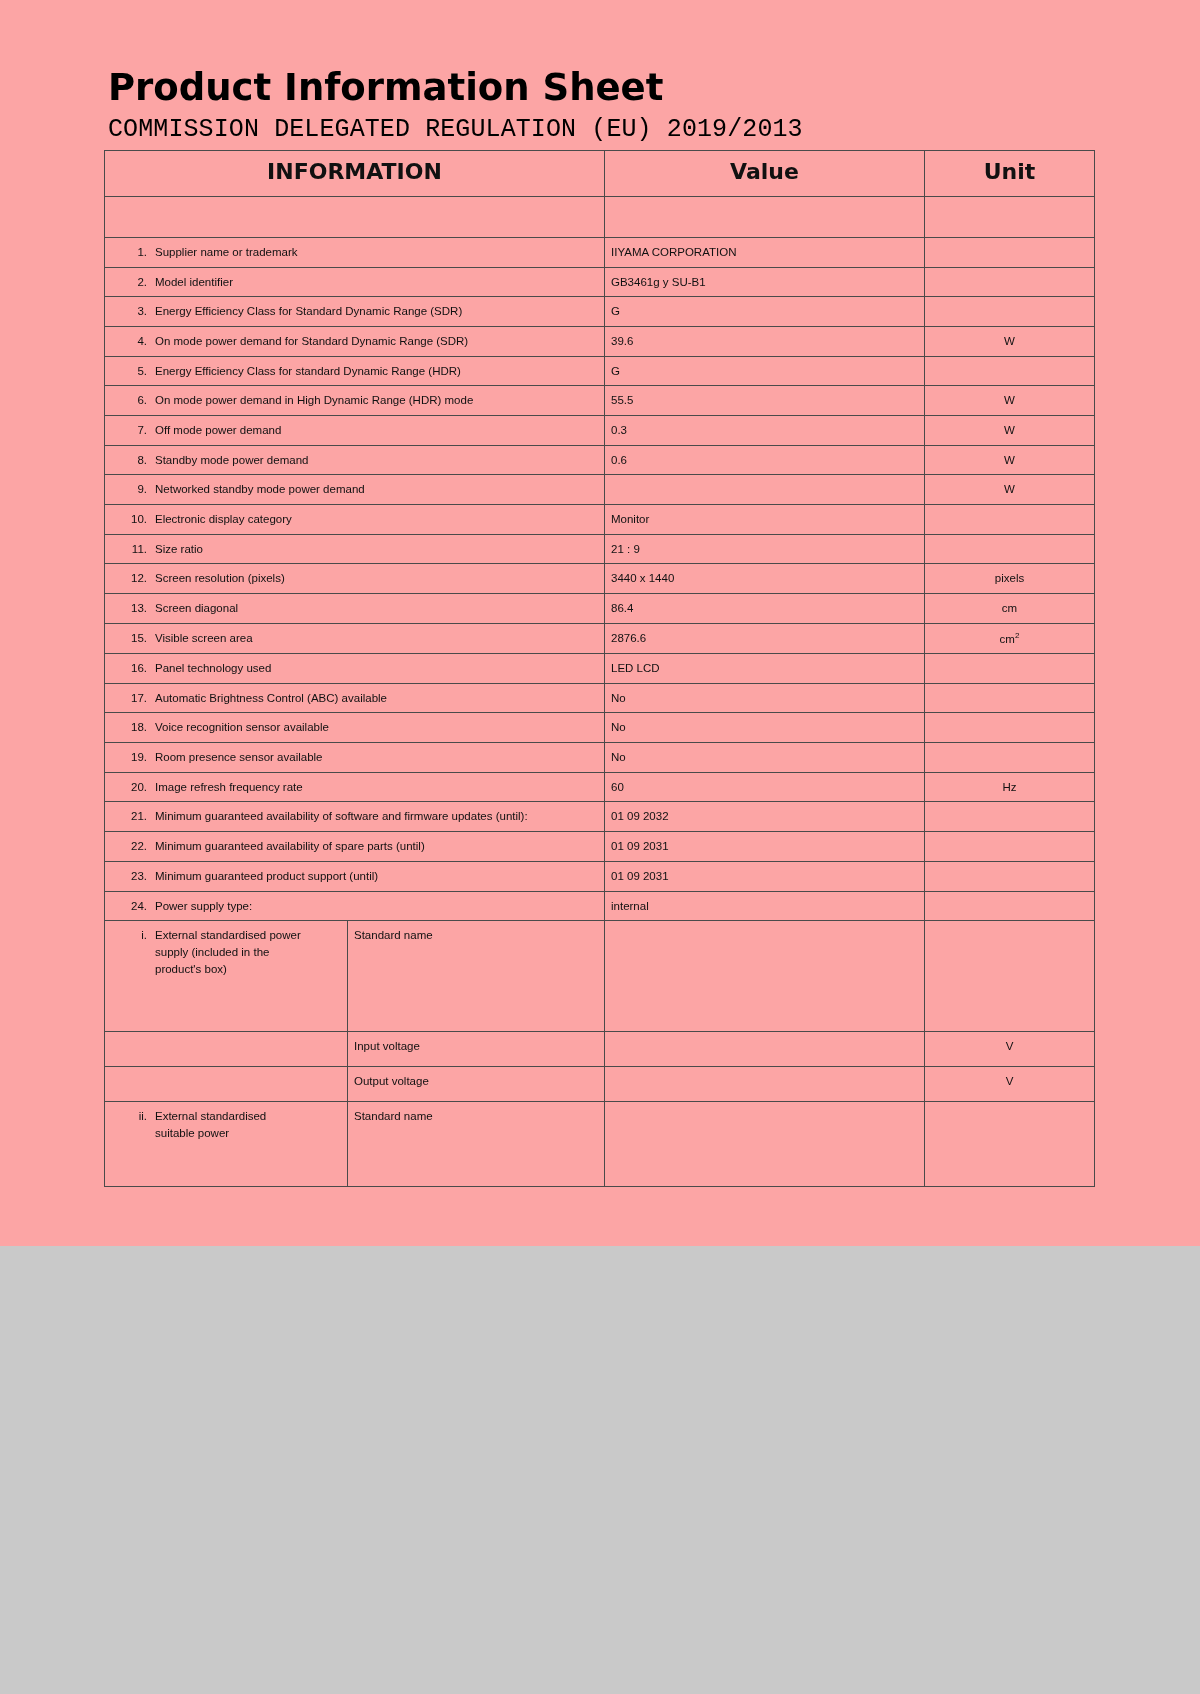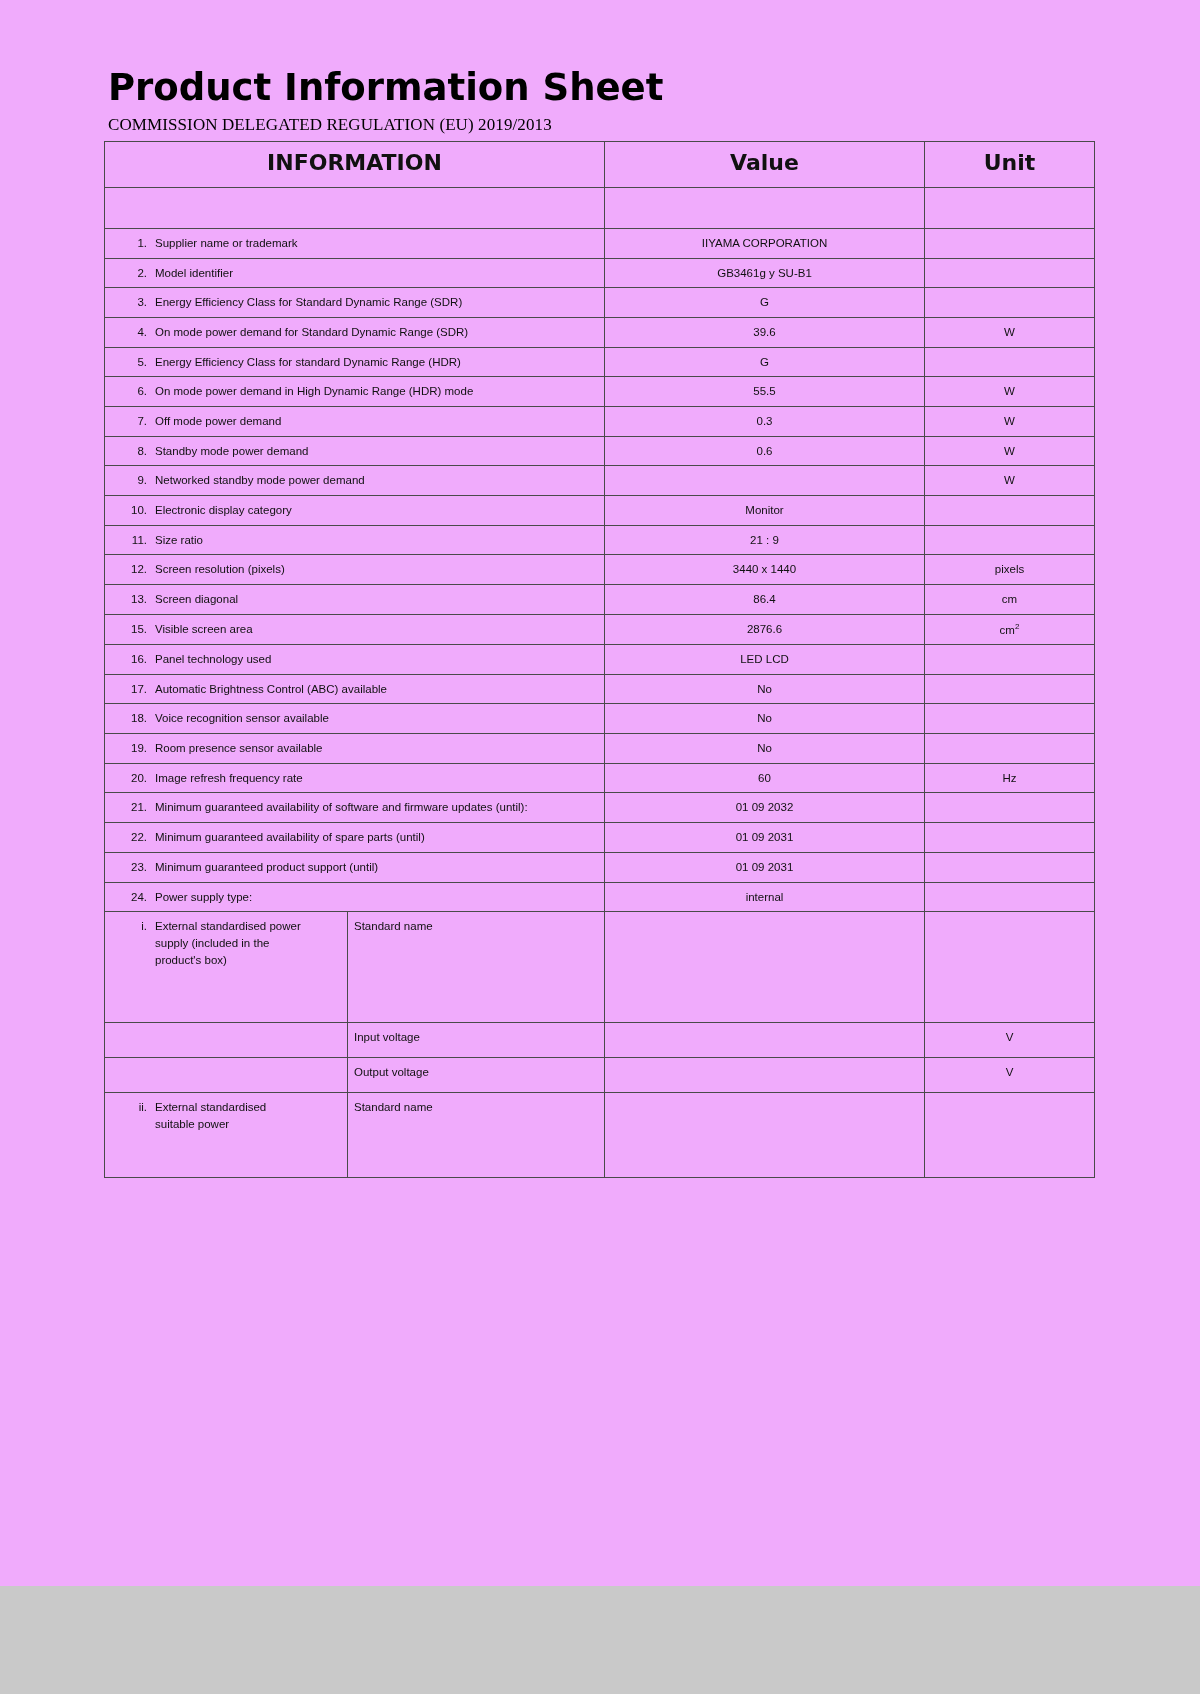--- a/index.html
+++ b/index.html
@@ -4,45 +4,45 @@
 <style>
   html, body {
     margin: 0;
     padding: 0;
     background: #c9c9c9;
     font-family: "Liberation Sans", sans-serif;
   }
   #page {
     position: relative;
     width: 1200px;
-    height: 1586px;
-    background: #f0abfc;
+    height: 1246px;
+    background: #fca5a5;
     margin: 0 auto;
     overflow: hidden;
   }
   .sheet {
     position: absolute;
     left: 104px;
     top: 48px;
     width: 990px;
   }
   .doc-title {
     font-size: 37px;
     font-weight: bold;
     letter-spacing: 0px;
     color: #000;
     margin: 0 0 6px 4px;
     padding-top: 18px;
     font-family: "DejaVu Sans", sans-serif;
   }
   .doc-subtitle {
-    font-size: 17px;
+    font-size: 25px;
     color: #000;
     margin: 0 0 6px 4px;
-    font-family: Liberation Serif, serif;
+    font-family: Liberation Mono, monospace;
     letter-spacing: 0.1px;
   }
   table.pis {
     border-collapse: collapse;
     width: 990px;
     table-layout: fixed;
     font-size: 11.5px;
     color: #111;
   }
   table.pis td, table.pis th {
@@ -62,21 +62,21 @@
   .col-info { width: 500px; }
   .col-val  { width: 320px; }
   .col-unit { width: 170px; }
   .idx {
     display: inline-block;
     width: 36px;
     text-align: right;
     padding-right: 8px;
   }
   .txt { display: inline-block; max-width: 410px; vertical-align: top;}
-  td.val { text-align: center; }
+  td.val { }
   td.unit { text-align: center; }
   tr.spacer td { height: 28px; border-top: none; border-bottom: none; }
   .sup { vertical-align: super; font-size: 8px; }
   .footer {
     position: absolute;
     left: 108px;
     top: 1588px;
     font-size: 11px;
     font-weight: bold;
     color: #000;

